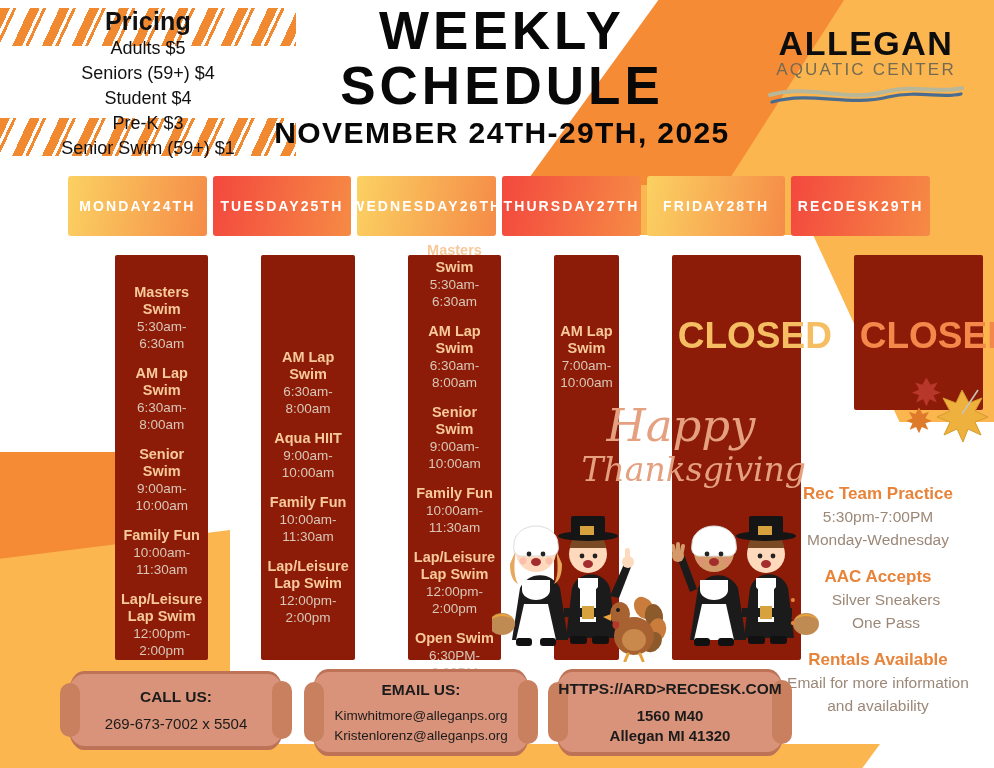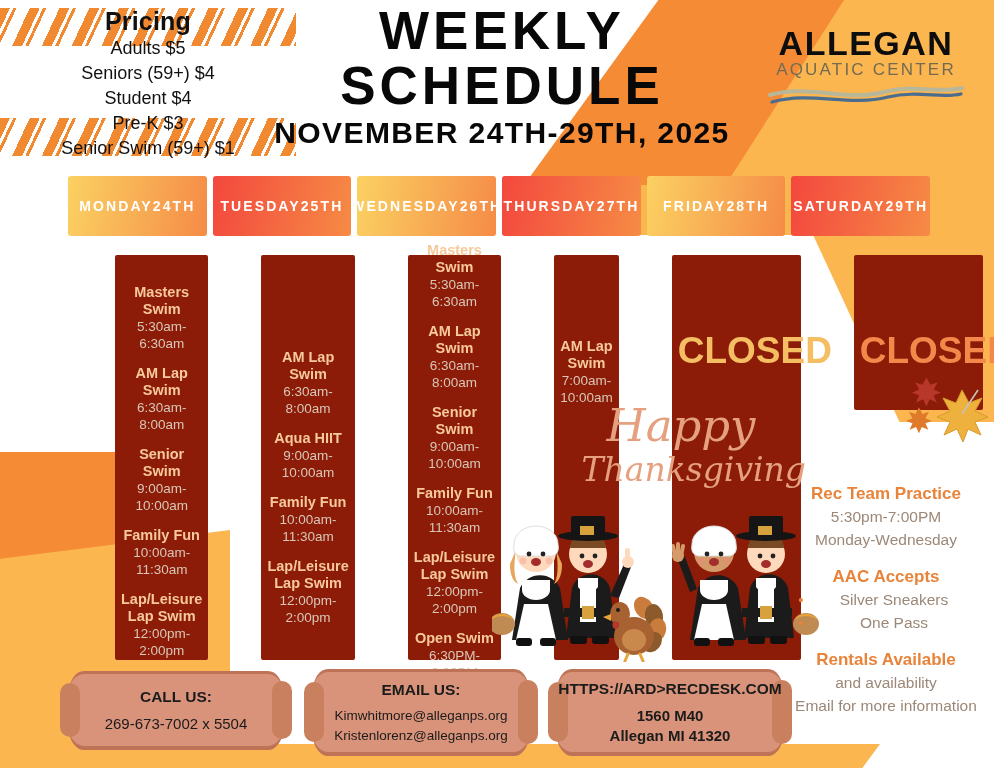--- a/index.html
+++ b/index.html
@@ -93,21 +93,21 @@
     display:flex; flex-direction:row; align-items:center; justify-content:center;
     color:#ffffff; text-align:center;
   }
   .day-h .dn { font-size:14px; font-weight:800; letter-spacing:2.1px; line-height:19px; }
   .day-h .dd { font-size:14px; font-weight:800; letter-spacing:2.1px; line-height:19px; }
 
   
   .cols { position:absolute; left:68px; top:255px; width:862px; z-index:5; display:flex; gap:6px; }
   .col {
     width:129px; background:#8C1C08; border-radius:2px;
-    padding:25px 6px; position:relative;margin-left:47px;
+    padding:10px 6px; position:relative;margin-left:47px;
   }
   .col.tall { height:405px; }
   .col.short { height:155px; }
   .col-inner { display:flex; flex-direction:column; justify-content:center; height:100%; }
   .evt { text-align:center; margin-bottom:13px; }
   .evt:last-child { margin-bottom:0; }
   .evt .name { font-size:14.5px; font-weight:bold; color:#F7C99A; line-height:17px; }
   .evt .time { font-size:13.5px; font-weight:400; color:#D8C6B6; line-height:17px; }
   .closed-txt { font-size:37px; font-weight:bold; line-height:42px; text-align:center; }
   .closed-gold { color:#F6BE62; }
@@ -120,21 +120,21 @@
   .pad-thu { padding-top:58px; }
 
   
   .hts { position:absolute; left:556px; top:404px; width:250px; z-index:6;
          color:#E5A080; font-family:"DejaVu Serif", serif; font-style:italic;
          text-align:center; line-height:44px; pointer-events:none; }
   .hts .r1 { font-size:45px; }
   .hts .r2 { font-size:33px;text-align:right; }
 
   
-  .info { position:absolute; right:8px; top:482px; width:200px; text-align:center; z-index:7; }
+  .info { position:absolute; right:16px; top:482px; width:200px; text-align:center; z-index:7; }
   .info .ttl { font-size:17px; font-weight:bold; color:#E8833A; line-height:23px; }
   .info .sub { font-size:15.5px; font-weight:400; color:#9C8878; line-height:23px; }
   .info .gap { height:14px; }
   .bullets { margin:0; }
   .bullets .bl { display:flex; align-items:center; justify-content:flex-start; }
   .bullets .dot { color:#E8833A; font-size:15px; width:30px; text-align:center; }
   .bullets .btxt { flex:1; text-align:center; font-size:15.5px; color:#9C8878; line-height:23px; padding-right:14px;}
 
   
   .brush {
@@ -222,21 +222,21 @@
     </div>
     <div class="day-h" style="background: linear-gradient(100deg, rgb(243, 72, 62), rgb(246, 139, 69));">
       <span class="dn">THURSDAY</span>
       <span class="dd">27TH</span>
     </div>
     <div class="day-h" style="background: linear-gradient(100deg, rgb(251, 209, 98), rgb(245, 139, 71));">
       <span class="dn">FRIDAY</span>
       <span class="dd">28TH</span>
     </div>
     <div class="day-h" style="background: linear-gradient(100deg, rgb(243, 72, 62), rgb(246, 139, 69));">
-      <span class="dn">SATURDAY</span>
+      <span class="dn">RECDESK</span>
       <span class="dd">29TH</span>
     </div>
   </div>
 
   <div class="cols">
 
     <div class="col tall">
       <div class="col-inner pad-mon">
         <div class="evt">
           <div class="name">Masters Swim</div>
@@ -460,22 +460,22 @@
         <span class="dot">•</span>
         <span class="btxt">Silver Sneakers</span>
       </div>
       <div class="bl">
         <span class="dot">•</span>
         <span class="btxt">One Pass</span>
       </div>
     </div>
     <div class="gap"></div>
     <div class="ttl">Rentals Available</div>
+    <div class="sub">Email for more information</div>
     <div class="sub">and availability</div>
-    <div class="sub">Email for more information</div>
   </div>
 
   <div class="brush b-call">
     <div class="bt">CALL US:</div>
     <div class="bv" style="margin-top:6px;">269-673-7002 x 5504</div>
   </div>
 
   <div class="brush b-email">
     <div class="bt">EMAIL US:</div>
     <div class="bv small" style="margin-top:5px;">Kimwhitmore@alleganps.org</div>

